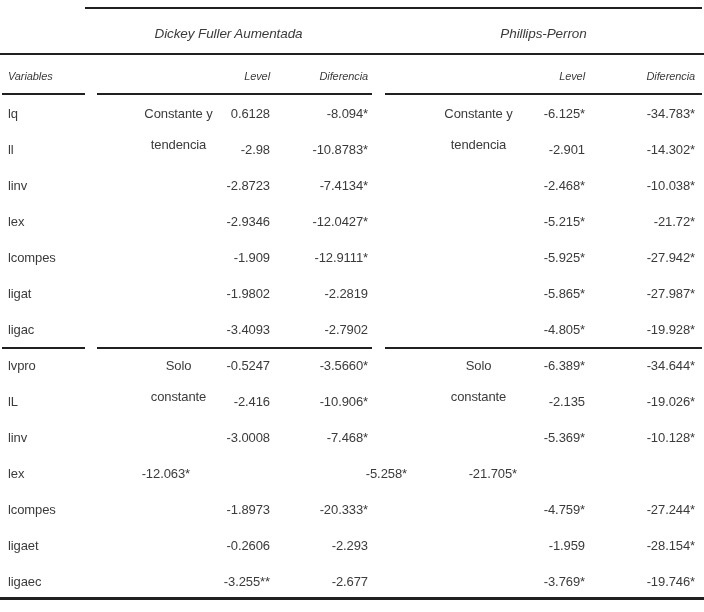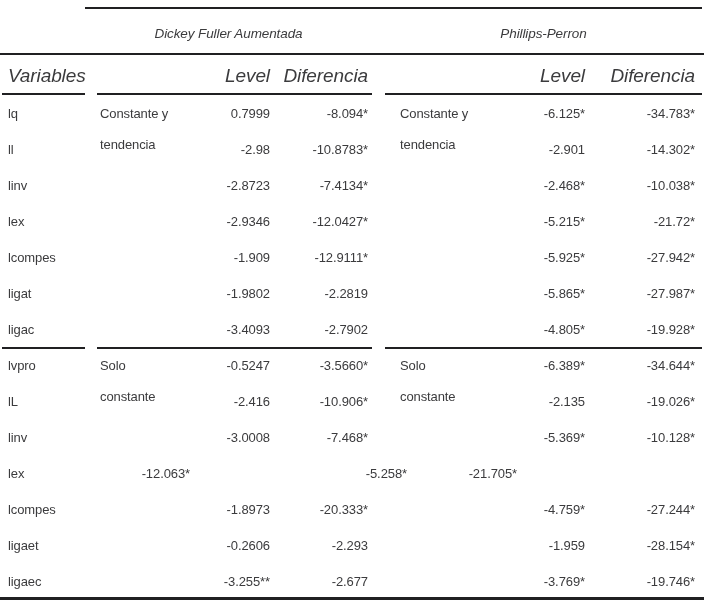--- a/index.html
+++ b/index.html
@@ -17,37 +17,37 @@
   #rule-grp-a{left:2px;top:347px;width:83px;}
   #rule-grp-b{left:97px;top:347px;width:275px;}
   #rule-grp-c{left:385px;top:347px;width:317px;}
   #rule-bottom{left:0;top:597px;width:704px;height:3px;}
   
   .section-title{position:absolute;top:20px;height:28px;line-height:28px;text-align:center;
                  font-size:13.5px;}
   #adf-title{left:85px;width:287px;}
   #pp-title{left:385px;width:317px;}
   
-  .col-h{position:absolute;top:62px;height:28px;line-height:28px;font-size:19px;}
+  .col-h{position:absolute;top:62px;height:28px;line-height:28px;font-size:11px;}
   #h-variables{left:8px;width:90px;text-align:left;}
   #h-adf-level{left:180px;width:90px;text-align:right;}
   #h-adf-diff{left:268px;width:100px;text-align:right;}
   #h-pp-level{left:495px;width:90px;text-align:right;}
   #h-pp-diff{left:595px;width:100px;text-align:right;}
   
   #body-rows{position:absolute;left:0;top:96px;width:704px;}
   .row{display:flex;height:36px;line-height:36px;}
   .cell{box-sizing:border-box;white-space:nowrap;overflow:visible;}
   .c-var{width:92px;padding-left:8px;text-align:left;}
   .c-alevel{width:178px;text-align:right;}
   .c-adiff{width:98px;text-align:right;}
   .c-plevel{width:217px;text-align:right;}
   .c-pdiff{width:110px;text-align:right;}
   
-  .spec{position:absolute;width:95px;text-align:left;}
+  .spec{position:absolute;width:95px;text-align:center;margin-left:31px;}
   .spec span{display:block;height:31px;line-height:31px;}
   #spec-g1-adf{left:100px;top:98px;}
   #spec-g1-pp{left:400px;top:98px;}
   #spec-g2-adf{left:100px;top:350px;}
   #spec-g2-pp{left:400px;top:350px;}
 </style>
 </head>
 <body>
 
 <div id="page">
@@ -84,21 +84,21 @@
     <span>constante</span>
   </div>
   <div class="spec" id="spec-g2-pp">
     <span>Solo</span>
     <span>constante</span>
   </div>
 
   <div id="body-rows">
       <div class="row">
       <div class="cell c-var">lq</div>
-      <div class="cell c-alevel">0.7999</div>
+      <div class="cell c-alevel">0.6128</div>
       <div class="cell c-adiff">-8.094*</div>
       <div class="cell c-plevel">-6.125*</div>
       <div class="cell c-pdiff">-34.783*</div>
     </div>
       <div class="row">
       <div class="cell c-var">ll</div>
       <div class="cell c-alevel">-2.98</div>
       <div class="cell c-adiff">-10.8783*</div>
       <div class="cell c-plevel">-2.901</div>
       <div class="cell c-pdiff">-14.302*</div>

